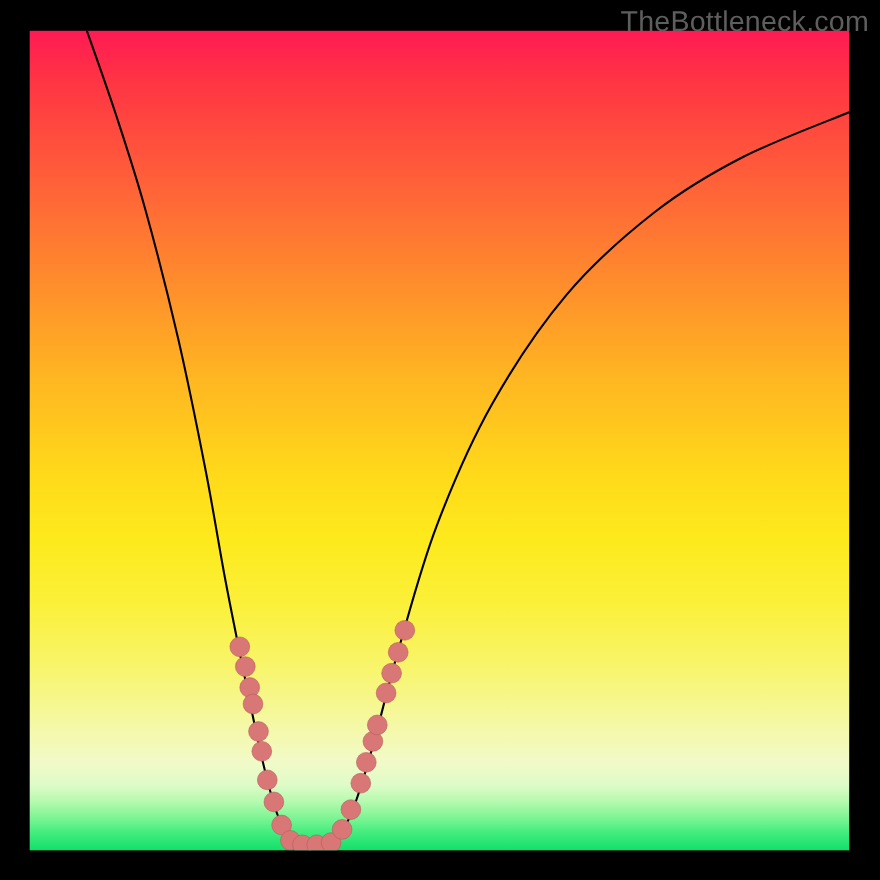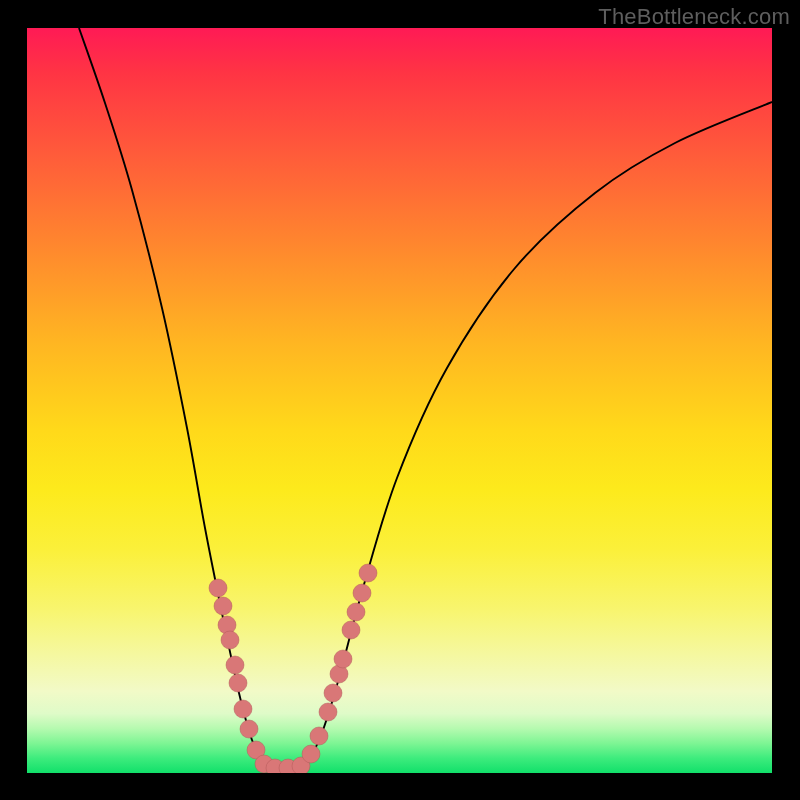--- a/index.html
+++ b/index.html
@@ -42,21 +42,21 @@
     left: 0;
     top: 0;
     width: 745px;
     height: 745px;
   }
   .watermark {
     position: absolute;
     top: 4px;
     right: 10px;
     color: #5e5e5e;
-    font-size: 22px;
+    font-size: 26px;
     letter-spacing: 0.2px;
     user-select: none;
   }
 </style>
 </head>
 <body>
 
 <div class="frame">
   <svg class="curve" viewBox="0 0 745 745" preserveAspectRatio="none">
     <path id="pathA" fill="none" stroke="#000000" stroke-width="1.9" d="M 52 0 C 56.333333333333336 12.5, 69.16666666666667 48, 78 75 C 86.83333333333333 102, 95.5 127.83333333333334, 105 162 C 114.5 196.16666666666666, 125.83333333333333 240.33333333333334, 135 280 C 144.16666666666666 319.6666666666667, 152.83333333333334 363.3333333333333, 160 400 C 167.16666666666666 436.6666666666667, 172 468.3333333333333, 178 500 C 184 531.6666666666666, 190.33333333333334 562.5, 196 590 C 201.66666666666666 617.5, 207.16666666666666 644.6666666666666, 212 665 C 216.83333333333334 685.3333333333334, 221 700.8333333333334, 225 712 C 229 723.1666666666666, 232.83333333333334 727.3333333333334, 236 732 C 239.16666666666666 736.6666666666666, 242.66666666666666 738.6666666666666, 244 740"></path>

